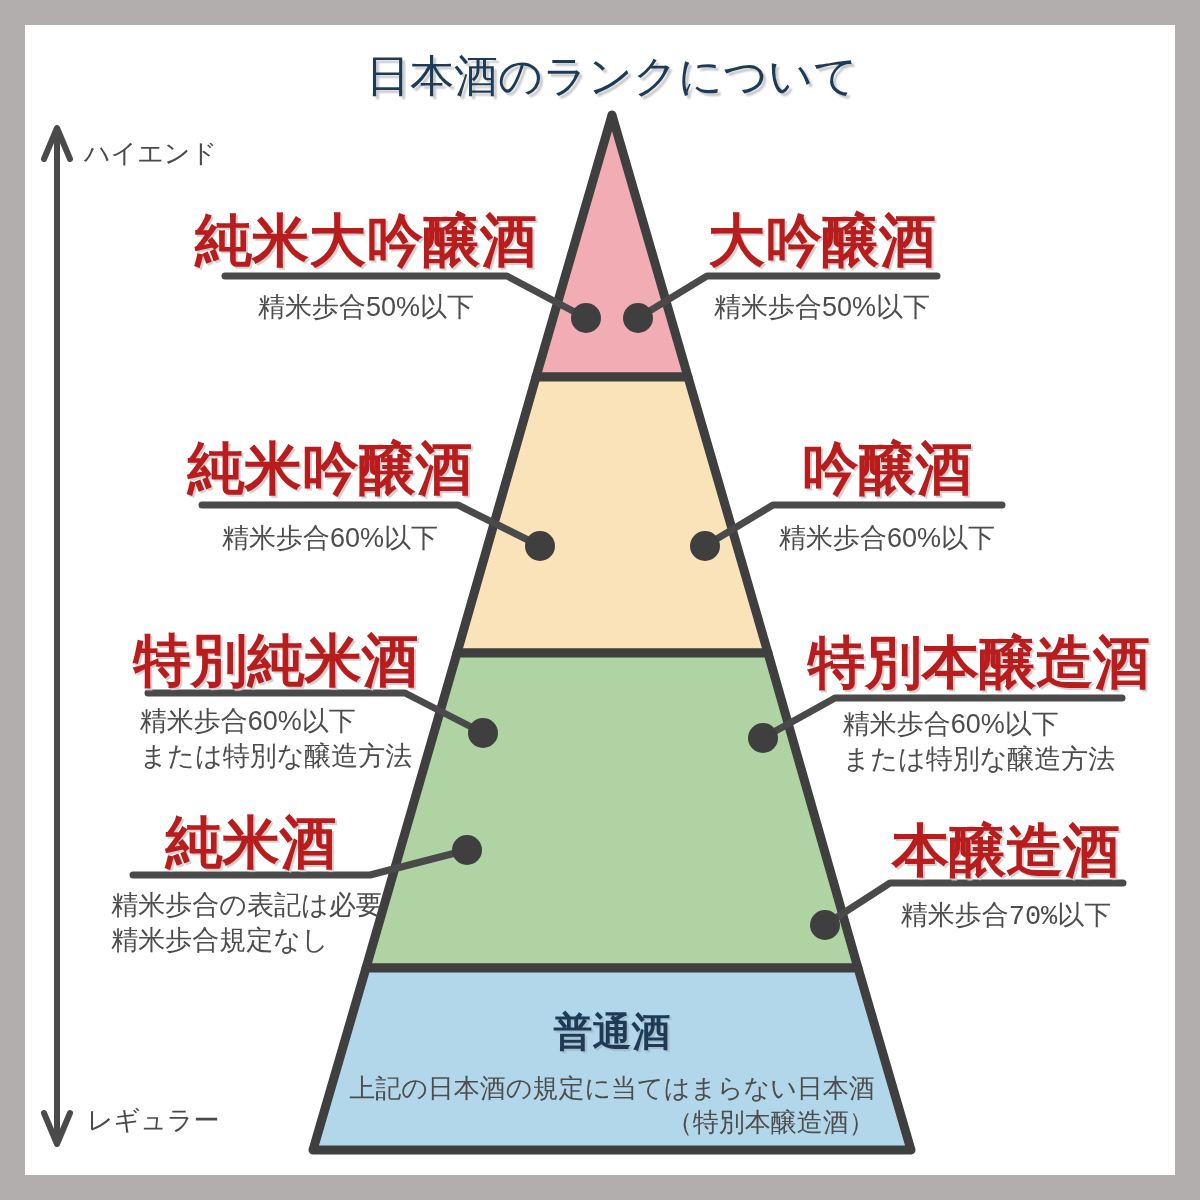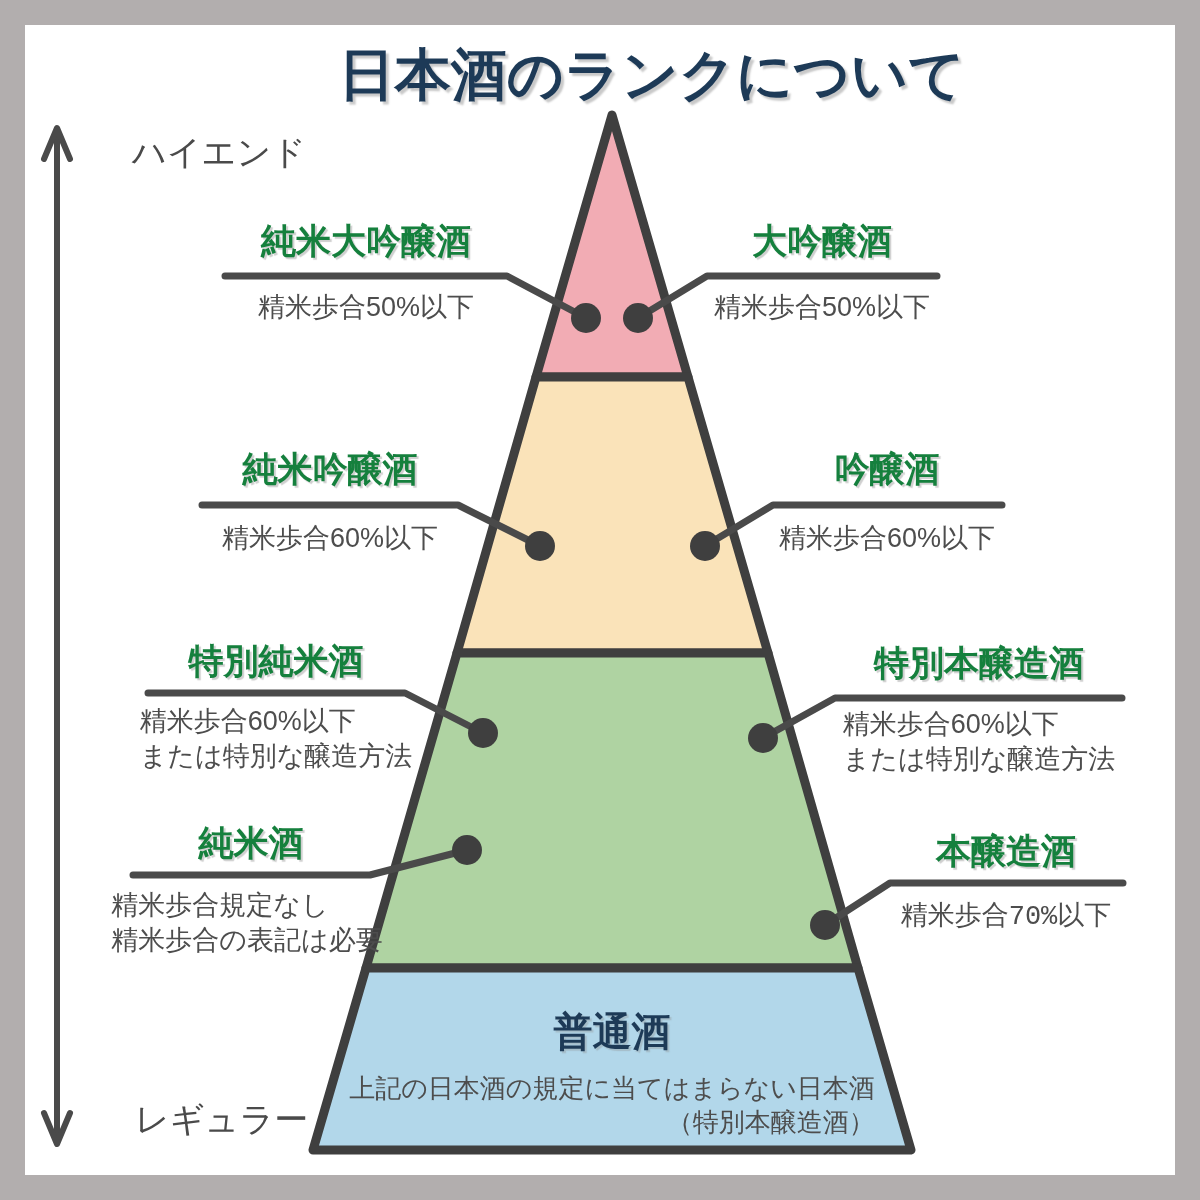--- a/index.html
+++ b/index.html
@@ -41,52 +41,50 @@
   .axis-line {
     fill: none;
     stroke-width: 6;
     stroke-linecap: round;
     stroke-linejoin: round;
   }
   .page-title {
     position: absolute;
     left: 612px; top: 76px;
     transform: translate(-50%, -50%);
-    font-size: 56px;
-    font-weight: 700;
+    font-size: 44px;
+    font-weight: 400;
     color: #1D3A57;
     white-space: nowrap;
     text-shadow: 3px 3px 2px #C9C9C9;
-    margin-left: 40px;
   }
   .big-label {
     position: absolute;
     transform: translate(-50%, -50%);
-    font-size: 35px;
+    font-size: 57px;
     font-weight: 700;
-    color: #15803d;
+    color: #b91c1c;
     white-space: nowrap;
     text-shadow: 2px 2px 1px #CFCFCF;
   }
   .sub-label {
     position: absolute;
     transform: translate(-50%, -50%);
     font-size: 27px;
     font-weight: 400;
     color: #4D4D4D;
     white-space: nowrap;
     line-height: 35px;
   }
   .axis-label {
     position: absolute;
     transform: translate(0, -50%);
-    font-size: 34px;
+    font-size: 26px;
     color: #4A4A4A;
     white-space: nowrap;
-    margin-left: 48px;
   }
   .tier-title {
     position: absolute;
     transform: translate(-50%, -50%);
     font-size: 39px;
     font-weight: 700;
     color: #1D3A57;
     white-space: nowrap;
     text-shadow: 2px 2px 1px rgba(140,140,140,0.35);
   }
@@ -169,22 +167,22 @@
 </div>
 
 <div class="big-label" style="left:979px; top:663px;">特別本醸造酒</div>
 <div class="sub-label" style="left:979px; top:742px;">
   <div>精米歩合60%以下</div>
   <div>または特別な醸造方法</div>
 </div>
 
 <div class="big-label" style="left:251px; top:843px;">純米酒</div>
 <div class="sub-label" style="left:247px; top:923px;">
+  <div>精米歩合の表記は必要</div>
   <div>精米歩合規定なし</div>
-  <div>精米歩合の表記は必要</div>
 </div>
 
 <div class="big-label" style="left:1006px; top:851px;">本醸造酒</div>
 <div class="sub-label" style="left:1006px; top:917px;font-family:Liberation Mono, monospace;">精米歩合70%以下</div>
 
 <div class="tier-title" style="left:612px; top:1032px;">普通酒</div>
 <div class="tier-sub" style="left:612px; top:1105px;">
   <div>上記の日本酒の規定に当てはまらない日本酒</div>
   <div>（特別本醸造酒）</div>
 </div>

